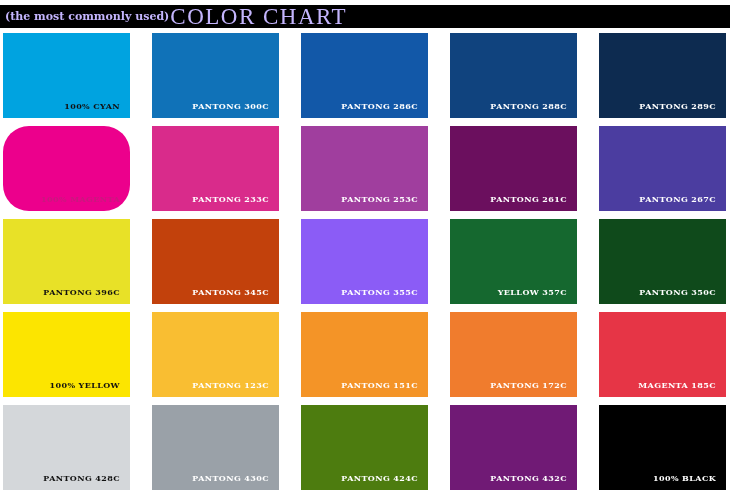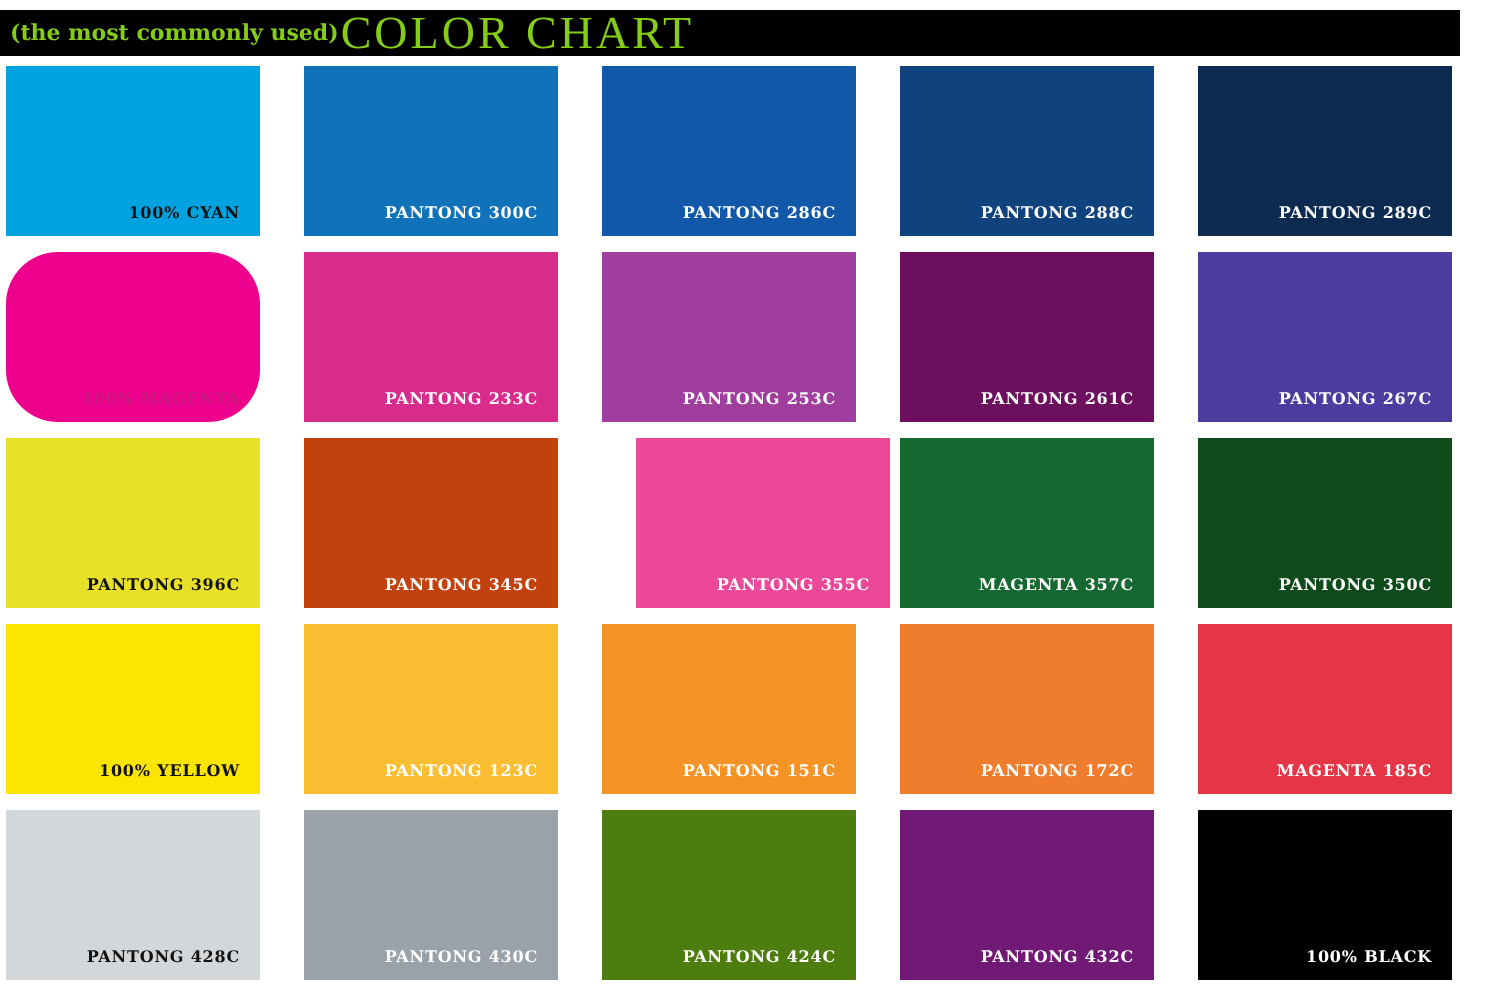--- a/index.html
+++ b/index.html
@@ -23,21 +23,21 @@
   }
 
   
   #header-bar {
     position: absolute;
     left: 0;
     top: 5px;
     width: 730px;
     height: 23px;
     background: #000000;
-    color: #84cc16;
+    color: #c4b5fd;
     display: flex;
     align-items: center;
     white-space: nowrap;
     overflow: hidden;
   }
   #header-prefix {
     font-family: "DejaVu Serif", serif;
     font-weight: bold;
     font-size: 11px;
     letter-spacing: 0px;
@@ -133,25 +133,25 @@
           <div class="swatch-label label-light">PANTONG 267C</div>
         </div>
       </div>
       <div class="swatch-row">
         <div class="swatch" style="left: 0px; background: rgb(232, 225, 39);">
           <div class="swatch-label label-dark">PANTONG 396C</div>
         </div>
         <div class="swatch" style="left: 149px; background: #c2410c;">
           <div class="swatch-label label-light">PANTONG 345C</div>
         </div>
-        <div class="swatch" style="left: 315px; background: #ec4899; padding-left: 32px;">
+        <div class="swatch" style="left: 298px; background: #8b5cf6; padding-left: 32px;">
           <div class="swatch-label label-light">PANTONG 355C</div>
         </div>
         <div class="swatch" style="left: 447px; background: rgb(21, 104, 47);">
-          <div class="swatch-label label-light">MAGENTA 357C</div>
+          <div class="swatch-label label-light">YELLOW 357C</div>
         </div>
         <div class="swatch" style="left: 596px; background: rgb(15, 74, 27);">
           <div class="swatch-label label-light">PANTONG 350C</div>
         </div>
       </div>
       <div class="swatch-row">
         <div class="swatch" style="left: 0px; background: rgb(252, 229, 0);">
           <div class="swatch-label label-dark">100% YELLOW</div>
         </div>
         <div class="swatch" style="left: 149px; background: rgb(249, 190, 50);">

